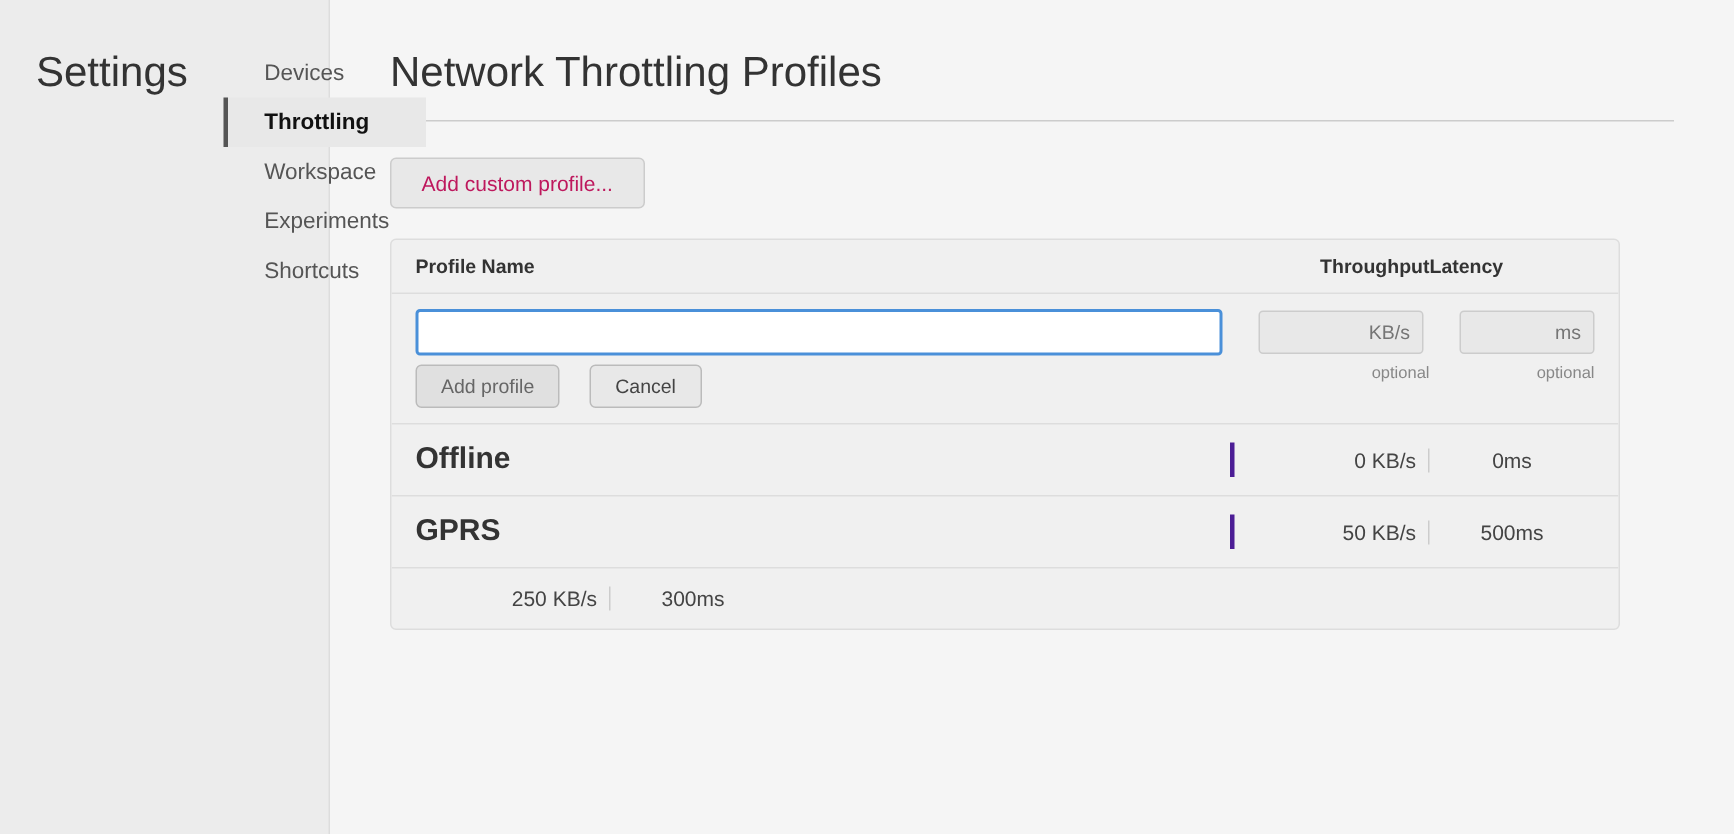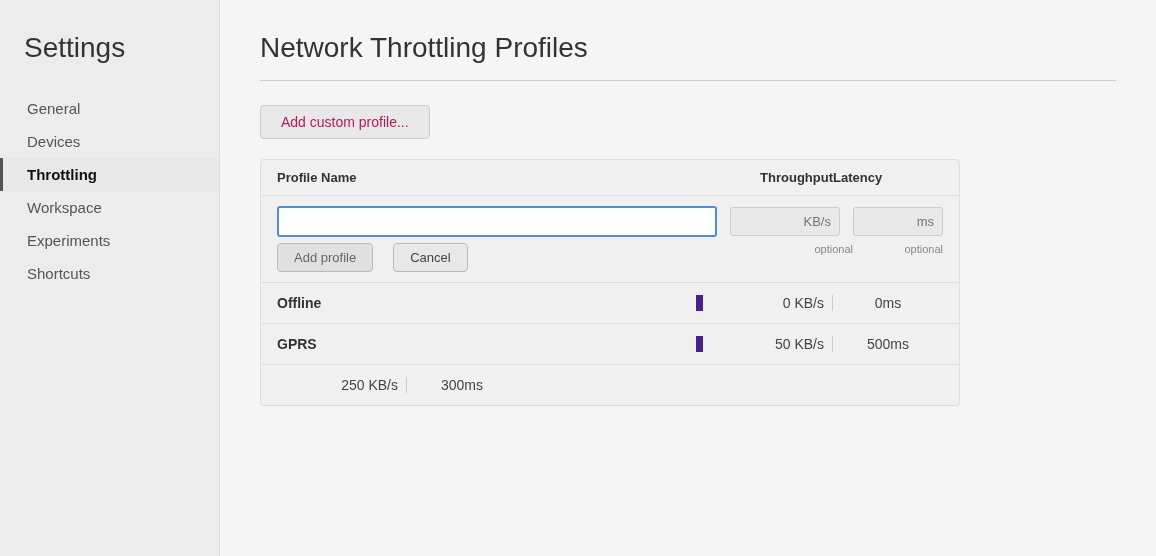--- a/index.html
+++ b/index.html
@@ -17,21 +17,21 @@
       display: flex;
     }
 
     
     .sidebar {
       width: 220px;
       min-width: 220px;
       background: #ececec;
       padding: 32px 0 0 0;
       display: flex;
-      flex-direction: column;
+      flex-direction: row;
       border-right: 1px solid #ddd;
     }
 
     .sidebar-title {
       font-size: 28px;
       font-weight: 300;
       color: #333;
       padding: 0 24px 28px 24px;
     }
 
@@ -88,21 +88,21 @@
       cursor: pointer;
       margin-bottom: 20px;
       font-family: inherit;
     }
 
     
     .profiles-table {
       background: #f0f0f0;
       border: 1px solid #ddd;
       border-radius: 4px;
-      width: 700px;
+      width: 820px;
       overflow: hidden;
     }
 
     .table-header {
       display: flex;
       padding: 10px 16px;
       border-bottom: 1px solid #ddd;
     }
 
     .col-name {
@@ -131,21 +131,21 @@
     
     .new-profile-row {
       padding: 10px 16px;
       border-bottom: 1px solid #ddd;
       background: #f0f0f0;
     }
 
     .new-profile-inputs {
       display: flex;
       align-items: center;
-      gap: 13px;
+      gap: 24px;
       margin-bottom: 6px;
     }
 
     .profile-name-input {
       flex: 2;
       border: 2px solid #4a90d9;
       border-radius: 3px;
       padding: 6px 8px;
       font-size: 13px;
       background: white;
@@ -227,24 +227,24 @@
       padding: 12px 16px;
       border-bottom: 1px solid #ddd;
     }
 
     .profile-row:last-child {
       border-bottom: none;
     }
 
     .profile-row-name {
       flex: 2;
-      font-size: 14px;
-      font-weight: 600;
-      color: #333;
-      border-right: 7px solid #4c1d95;
+      font-size: 20px;
+      font-weight: 600;
+      color: #333;
+      border-right: 3px solid #4c1d95;
     }
 
     .profile-row-throughput {
       width: 130px;
       font-size: 14px;
       color: #444;
       text-align: right;
       border-right: 1px solid #ccc;
       padding-right: 8px;
     }
@@ -257,37 +257,35 @@
     }
 
     .actions-row {
       display: flex;
       align-items: flex-start;
       gap: 0;
     }
 
     .optional-col {
       display: flex;
+      gap: 20px;
       justify-content: space-between;
     }
 
     .opt-label {
       font-size: 11px;
       color: #888;
     }
   </style>
 </head>
 <body>
 
 <div class="sidebar">
   <div class="sidebar-title">Settings</div>
   <nav class="sidebar-nav">
-    <div class="sidebar-item">
-      <span>General</span>
-    </div>
     <div class="sidebar-item">
       <span>Devices</span>
     </div>
     <div class="sidebar-item active">
       <span>Throttling</span>
     </div>
     <div class="sidebar-item">
       <span>Workspace</span>
     </div>
     <div class="sidebar-item">

